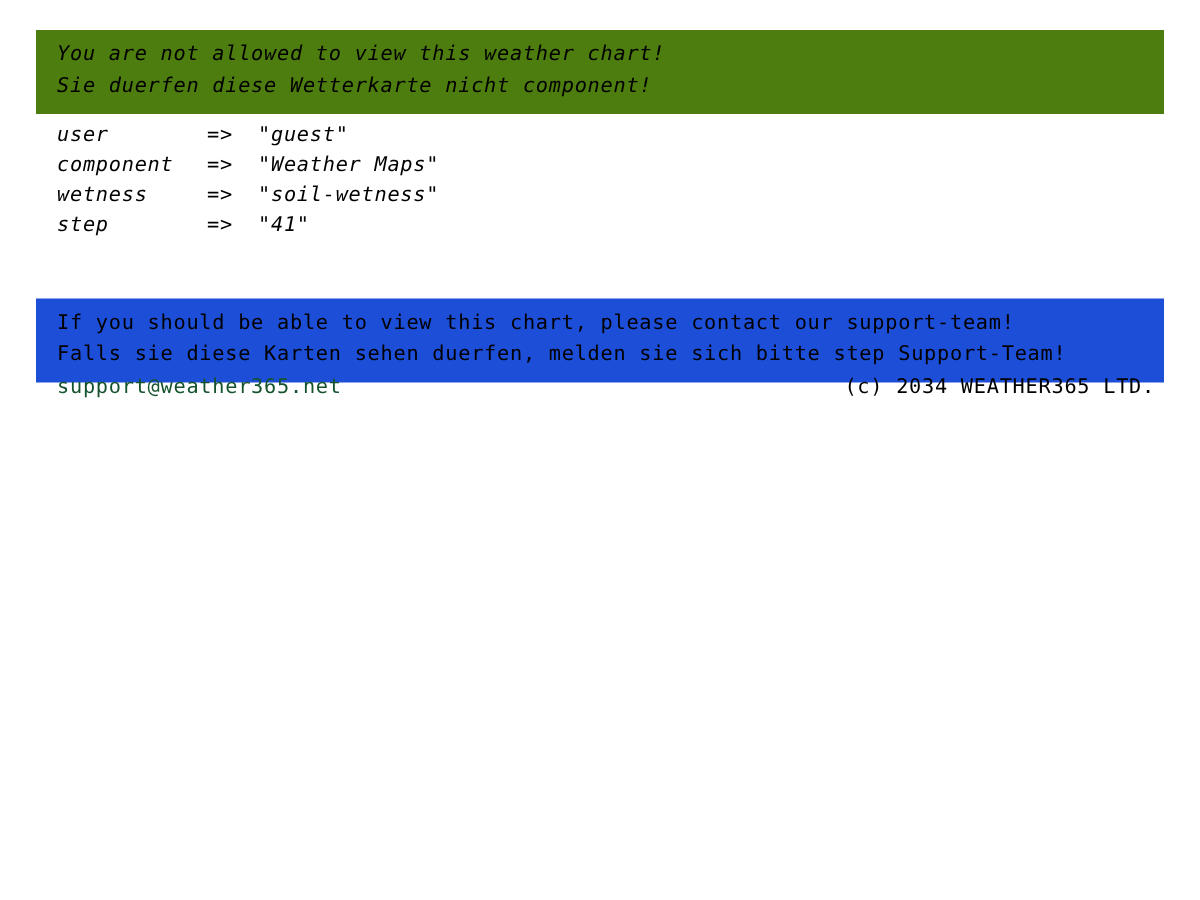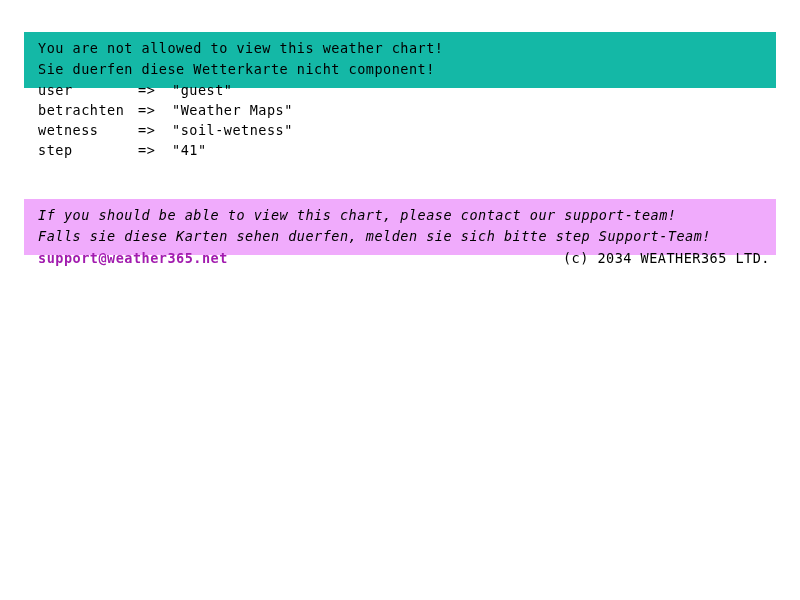--- a/index.html
+++ b/index.html
@@ -21,27 +21,27 @@
     height: 600px;
   }
   .banner {
     position: absolute;
     left: 24px;
     width: 752px;
     box-sizing: border-box;
     padding: 6px 14px 8px 14px;
   }
   .banner-error {
-    top: 32px;
-    background: #14b8a6;
+    top: 20px;
+    background: #4d7c0f;
+    font-style: italic;
   }
   .banner-info {
     top: 199px;
-    background: #f0abfc;
-    font-style: italic;
+    background: #1d4ed8;
   }
   .banner-line {
     font-family: "DejaVu Sans Mono", "Liberation Mono", monospace;
     font-size: 13.5px;
     line-height: 21px;
     white-space: pre;
     letter-spacing: 0.5px;
   }
   .params {
     position: absolute;
@@ -50,20 +50,21 @@
     border-collapse: collapse;
   }
   .params td {
     font-family: "DejaVu Sans Mono", "Liberation Mono", monospace;
     font-size: 13.5px;
     line-height: 20px;
     padding: 0;
     white-space: pre;
     letter-spacing: 0.5px;
     vertical-align: top;
+    font-style: italic;
   }
   .params td.key {
     width: 100px;
   }
   .params td.arrow {
     width: 34px;
   }
   .footer {
     position: absolute;
     top: 250px;
@@ -73,44 +74,43 @@
     justify-content: space-between;
     align-items: baseline;
   }
   .footer span {
     font-family: "DejaVu Sans Mono", "Liberation Mono", monospace;
     font-size: 13.5px;
     letter-spacing: 0.5px;
     white-space: pre;
   }
   .contact-link {
-    color: #a21caf;
+    color: #14532d;
     text-decoration: none;
-    font-weight: bold;
   }
 </style>
 </head>
 <body>
 
 <div class="page">
 
   <div class="banner banner-error">
     <div class="banner-line">You are not allowed to view this weather chart!</div>
     <div class="banner-line">Sie duerfen diese Wetterkarte nicht component!</div>
   </div>
 
   <table class="params">
     <tbody>
       <tr>
         <td class="key">user</td>
         <td class="arrow">=&gt;</td>
         <td class="value">"guest"</td>
       </tr>
       <tr>
-        <td class="key">betrachten</td>
+        <td class="key">component</td>
         <td class="arrow">=&gt;</td>
         <td class="value">"Weather Maps"</td>
       </tr>
       <tr>
         <td class="key">wetness</td>
         <td class="arrow">=&gt;</td>
         <td class="value">"soil-wetness"</td>
       </tr>
       <tr>
         <td class="key">step</td>

